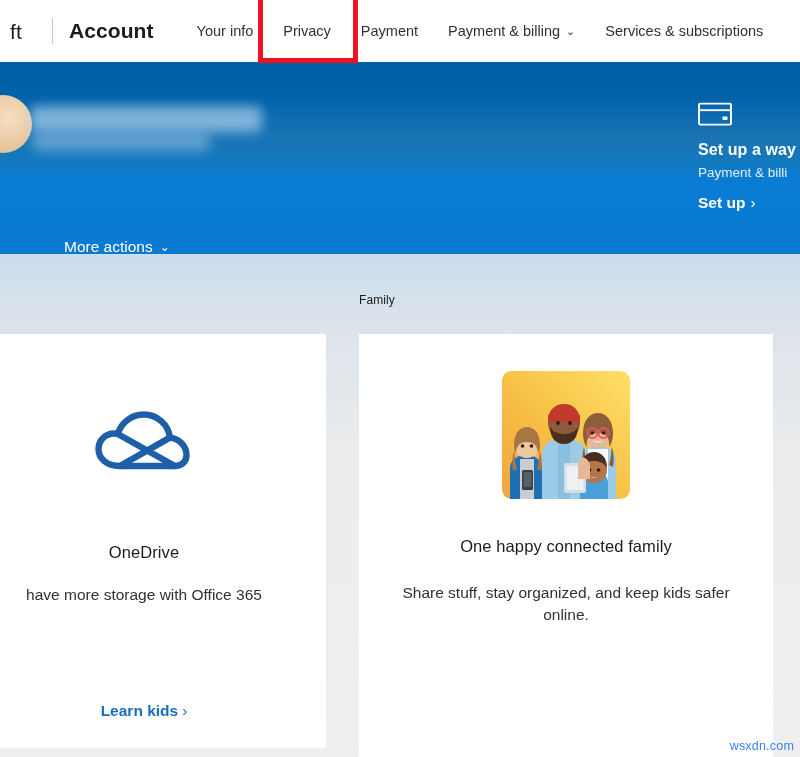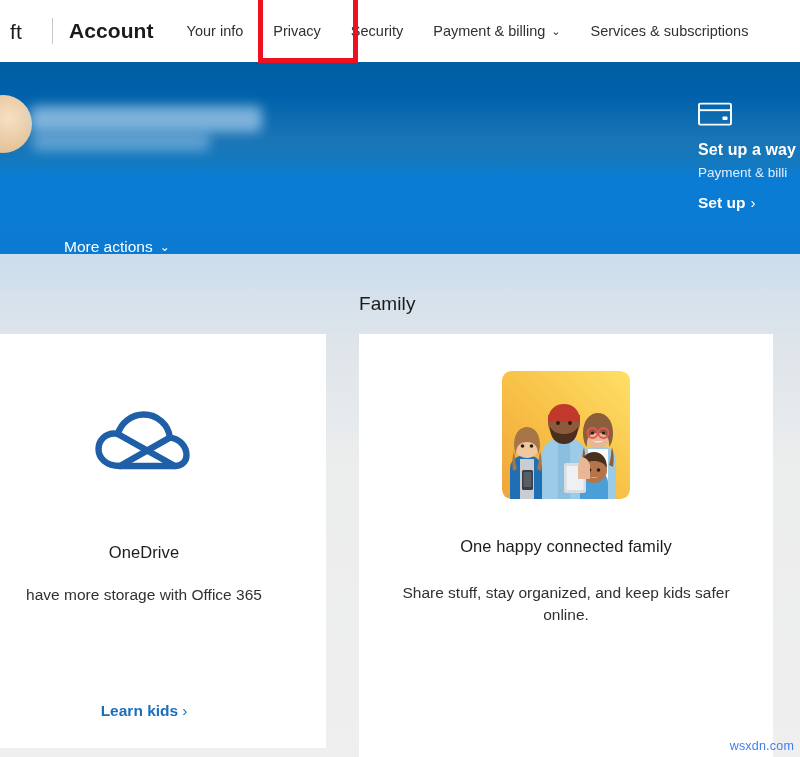--- a/index.html
+++ b/index.html
@@ -46,21 +46,21 @@
     width: 1px;
     height: 26px;
     background: #c8c6c4;
     margin: 0 16px 0 30px;
   }
   .nav-account {
     font-size: 21px;
     color: #1b1b1b;
     font-weight: 600;
     letter-spacing: .1px;
-    margin-right: 18px;
+    margin-right: 28px;
   }
   .nav-items {
     display: flex;
     align-items: center;
   }
   .nav-item {
     font-size: 14.5px;
     color: #323130;
     padding: 0 15px;
     line-height: 62px;
@@ -195,21 +195,21 @@
   .content {
     position: absolute;
     left: 0;
     top: 254px;
     width: 800px;
     height: 503px;
     background: linear-gradient(180deg, #ccddee 0%, #dde4ea 16%, #eceded 42%, #efefef 100%);
   }
   .section-title {
     position: absolute;
-    font-size: 19px;
+    font-size: 12px;
     color: #1b1b1b;
     letter-spacing: .1px;
     white-space: nowrap;
   }
   #title-family        { left: 359px; top: 293px; }
 
   .card {
     position: absolute;
     background: #ffffff;
     box-sizing: border-box;
@@ -304,21 +304,21 @@
     <span class="nav-account">Account</span>
 
     <div class="nav-items">
       <div class="nav-item">
         <span>Your info</span>
       </div>
       <div class="nav-item">
         <span>Privacy</span>
       </div>
       <div class="nav-item">
-        <span>Security</span>
+        <span>Payment</span>
       </div>
       <div class="nav-item">
         <span>Payment &amp; billing</span><span class="chev">⌄</span>
       </div>
       <div class="nav-item">
         <span>Services &amp; subscriptions</span>
       </div>
     </div>
   </div>
 

